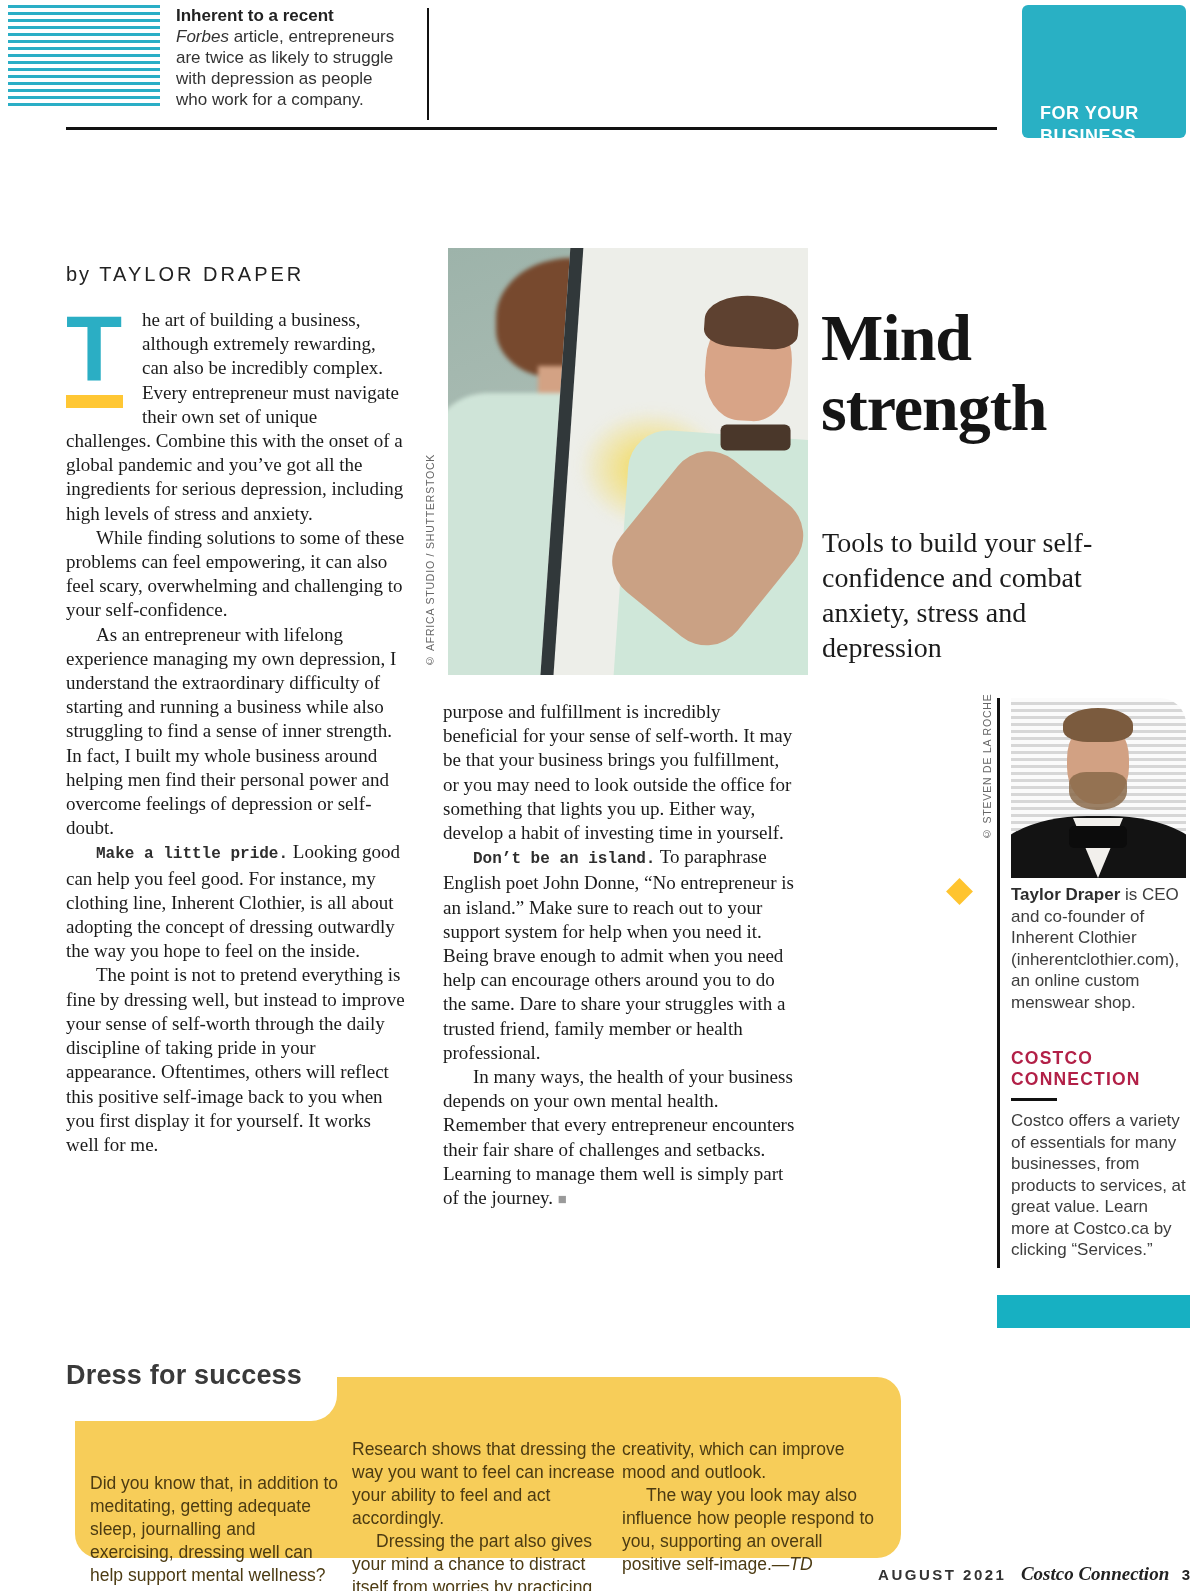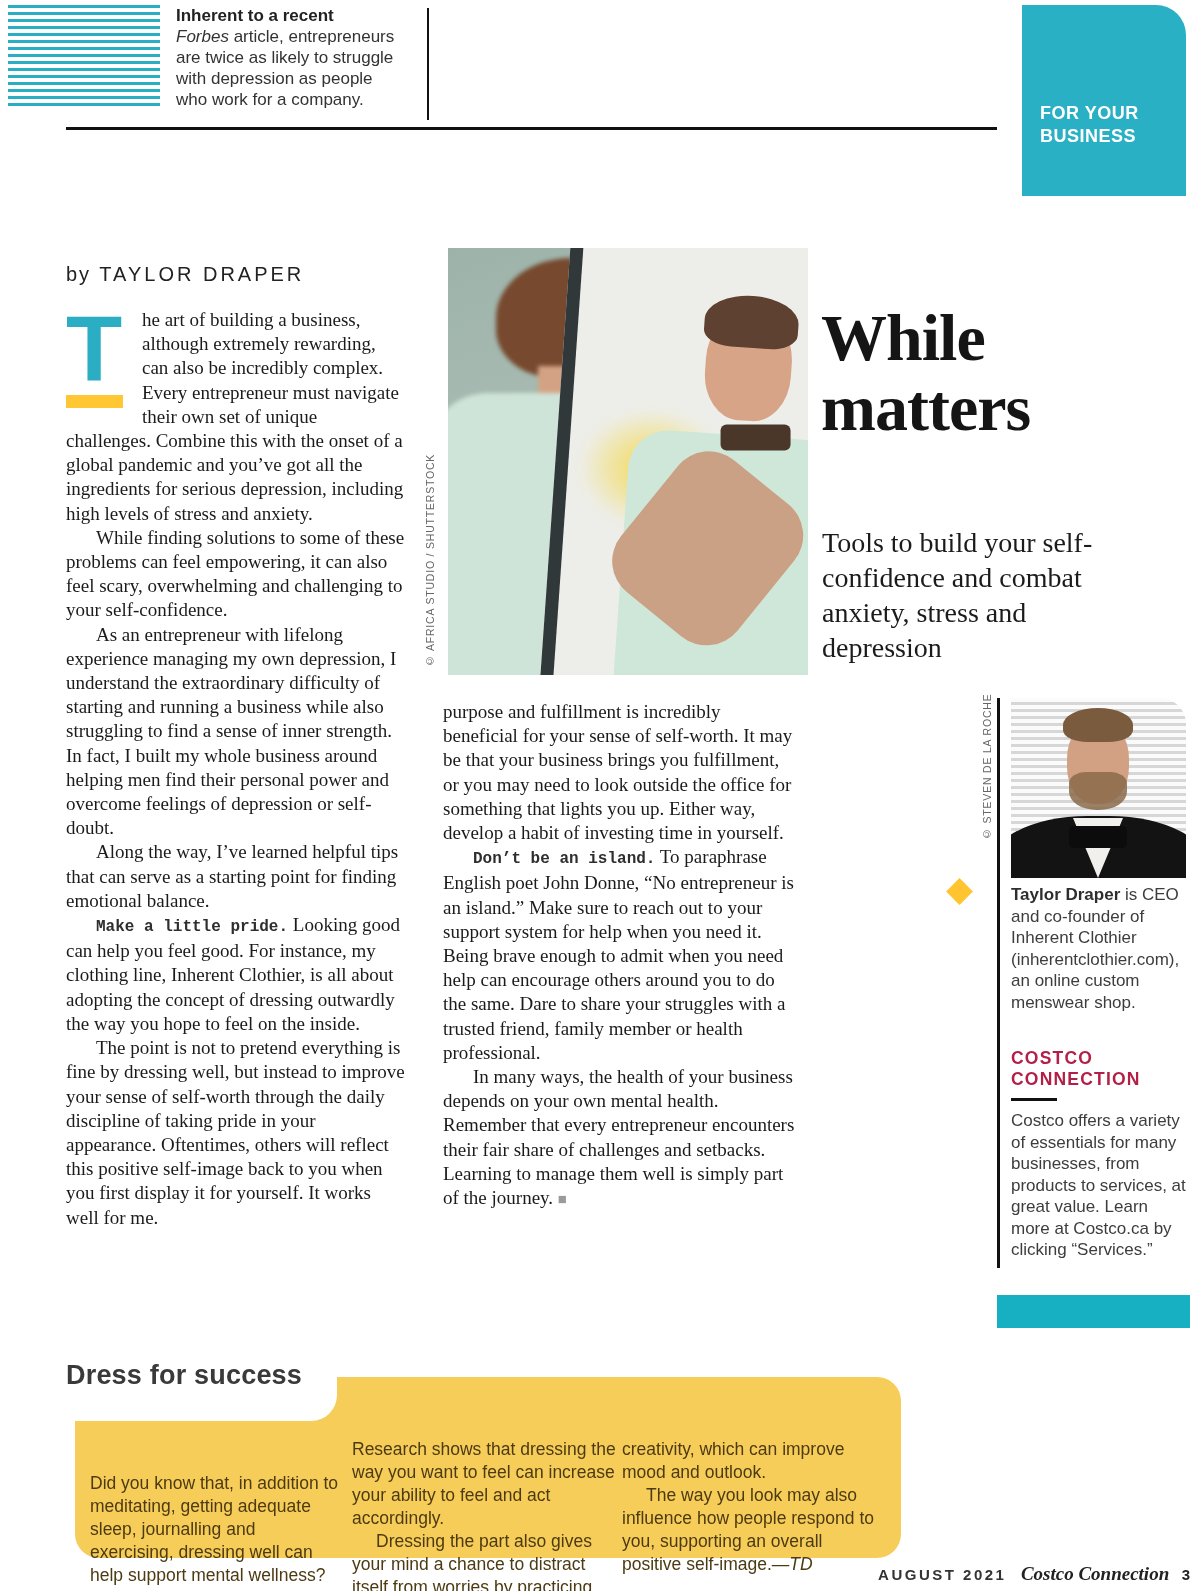--- a/index.html
+++ b/index.html
@@ -7,23 +7,23 @@
   body { width:1200px; height:1591px; position:relative; font-family:"Liberation Sans", sans-serif; }
   .abs { position:absolute; }
 
   
   .stripes { left:8px; top:5px; width:152px; height:102px;
     background:repeating-linear-gradient(180deg,#2aaec6 0 3px,#ffffff 3px 7px); }
   .pullquote { left:176px; top:5px; width:232px; font-size:17px; line-height:21px; color:#333; }
   .pq-bold { font-weight:bold; color:#222; }
   .pq-italic { font-style:italic; }
   .vdivider { left:427px; top:8px; width:1.5px; height:112px; background:#111; }
-  .banner { left:1022px; top:5px; width:164px; height:191px; background:#29b0c4;
+  .banner { left:1022px; top:5px; width:164px; height:133px; background:#29b0c4;
     border-top-right-radius:30px; color:#fff; font-weight:bold; font-size:18px;
-    line-height:23px; letter-spacing:.5px; padding:97px 18px 0 18px; }
+    line-height:23px; letter-spacing:.5px; padding:97px 18px 0 18px;border-radius:6px; }
   .toprule { left:66px; top:127px; width:931px; height:2.5px; background:#111; }
 
   .byline { left:66px; top:263px; font-size:20px; letter-spacing:3px; color:#222; }
   .byline .by { letter-spacing:2px; }
   .col { font-family:"Liberation Serif", serif; font-size:19px; line-height:24.2px; color:#1b1b1b; text-align:left; }
   .col p { margin:0; }
   .col p.ind { text-indent:30px; }
   .col-left { left:66px; top:308px; width:340px; }
   .col-mid  { left:443px; top:700px; width:352px; }
 
@@ -139,21 +139,20 @@
 <div class="abs col col-left">
   <p>
     <span class="dropblock">
         <span class="dropT">T</span>
         <span class="dropbar"></span>
       </span>
     <span>he art of building a business, although extremely rewarding, can also be incredibly complex. Every entrepreneur must navigate their own set of unique challenges. Combine this with the onset of a global pandemic and you’ve got all the ingredients for serious depression, including high levels of stress and anxiety.</span>
   </p>
   <p class="ind">While finding solutions to some of these problems can feel empowering, it can also feel scary, overwhelming and challenging to your self-confidence.</p>
   <p class="ind">As an entrepreneur with lifelong experience managing my own depression, I understand the extraordinary difficulty of starting and running a business while also struggling to find a sense of inner strength. In fact, I built my whole business around helping men find their personal power and overcome feelings of depression or self-doubt.</p>
-  <p class="ind">Along the way, I’ve learned helpful tips that can serve as a starting point for finding emotional balance.</p>
   <p class="ind"><span class="lead-in">Make a little pride.</span><span> Looking good can help you feel good. For instance, my clothing line, Inherent Clothier, is all about adopting the concept of dressing outwardly the way you hope to feel on the inside.</span></p>
   <p class="ind">The point is not to pretend everything is fine by dressing well, but instead to improve your sense of self-worth through the daily discipline of taking pride in your appearance. Oftentimes, others will reflect this positive self-image back to you when you first display it for yourself. It works well for me.</p>
 </div>
 
 <div class="abs photo">
   <div class="fg-man">
     <div class="fg-hair"></div>
     <div class="fg-neck"></div>
     <div class="fg-shirt"></div>
   </div>
@@ -167,21 +166,21 @@
   </div>
 </div>
 <div class="abs credit-vert credit-main">© AFRICA STUDIO / SHUTTERSTOCK</div>
 
 <div class="abs col col-mid">
   <p>purpose and fulfillment is incredibly beneficial for your sense of self-worth. It may be that your business brings you fulfillment, or you may need to look outside the office for something that lights you up. Either way, develop a habit of investing time in yourself.</p>
   <p class="ind"><span class="lead-in">Don’t be an island.</span><span> To paraphrase English poet John Donne, “No entrepreneur is an island.” Make sure to reach out to your support system for help when you need it. Being brave enough to admit when you need help can encourage others around you to do the same. Dare to share your struggles with a trusted friend, family member or health professional.</span></p>
   <p class="ind"><span>In many ways, the health of your business depends on your own mental health. Remember that every entrepreneur encounters their fair share of challenges and setbacks. Learning to manage them well is simply part of the journey. </span><span class="endmark">■</span></p>
 </div>
 
-<h1 class="abs headline">While matters</h1>
+<h1 class="abs headline">Mind strength</h1>
 <div class="abs subhead">Tools to build your self-confidence and combat anxiety, stress and depression</div>
 
 <div class="abs side-rule"></div>
 <div class="abs credit-vert credit-author">© STEVEN DE LA ROCHE</div>
 <div class="abs author-photo">
   <div class="a-suit"></div>
   <div class="a-shirt"></div>
   <div class="a-bowtie"></div>
   <div class="a-head"></div>
   <div class="a-hair"></div>

